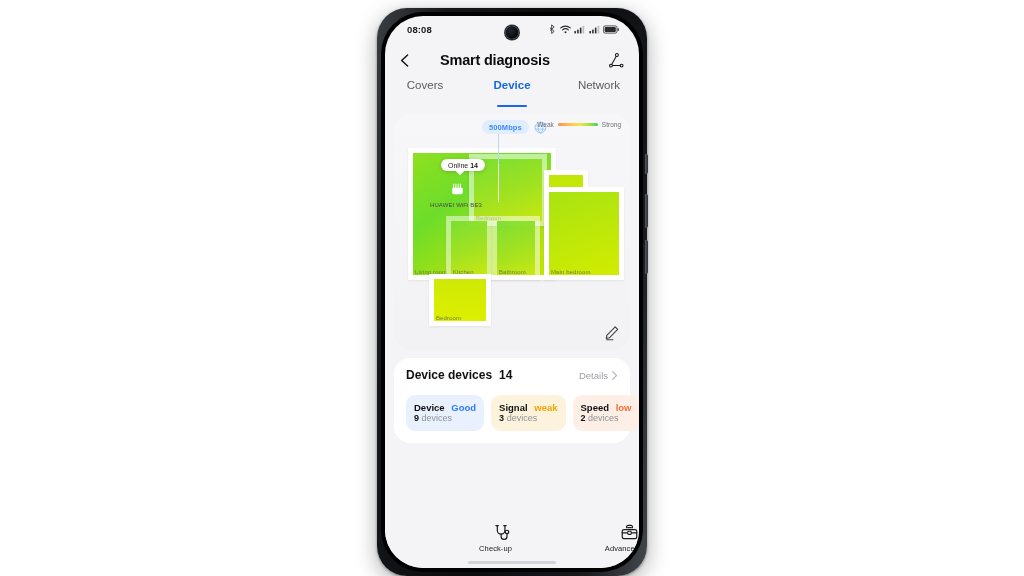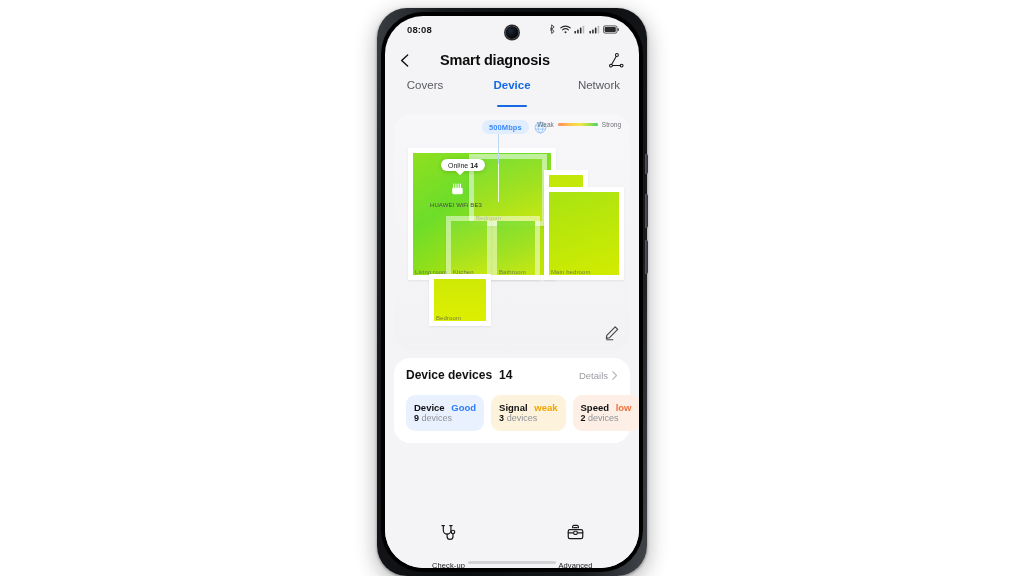--- a/index.html
+++ b/index.html
@@ -195,22 +195,22 @@
   .rowcard-right { display: flex; align-items: center; gap: 3px; font-size: 9.5px; color: #8f9298; cursor: pointer; }
   .rowcard-right b { color: #2b7cff; font-weight: 700; }
 
   
   .bottomnav {
     position: absolute; left: 0; right: 0; bottom: 0; height: 48px;
     display: flex; align-items: flex-start; padding-top: 3px;
     background: #f4f4f6;
   }
   .navitem {
-    flex: 1; display: flex; flex-direction: column; align-items: center;
-    gap: 19px; cursor: pointer; color: #1a1a1a;
+    flex: 1; display: flex; flex-direction: column; align-items: flex-end;
+    gap: 2px; cursor: pointer; color: #1a1a1a;
   }
   .navitem span { font-size: 7.5px; letter-spacing: .1px; }
   .homebar {
     position: absolute; left: 50%; transform: translateX(-50%);
     bottom: 4px; width: 88px; height: 3px; border-radius: 2px;
     background: #d2d3d6;
   }
 </style>
 </head>
 <body>

